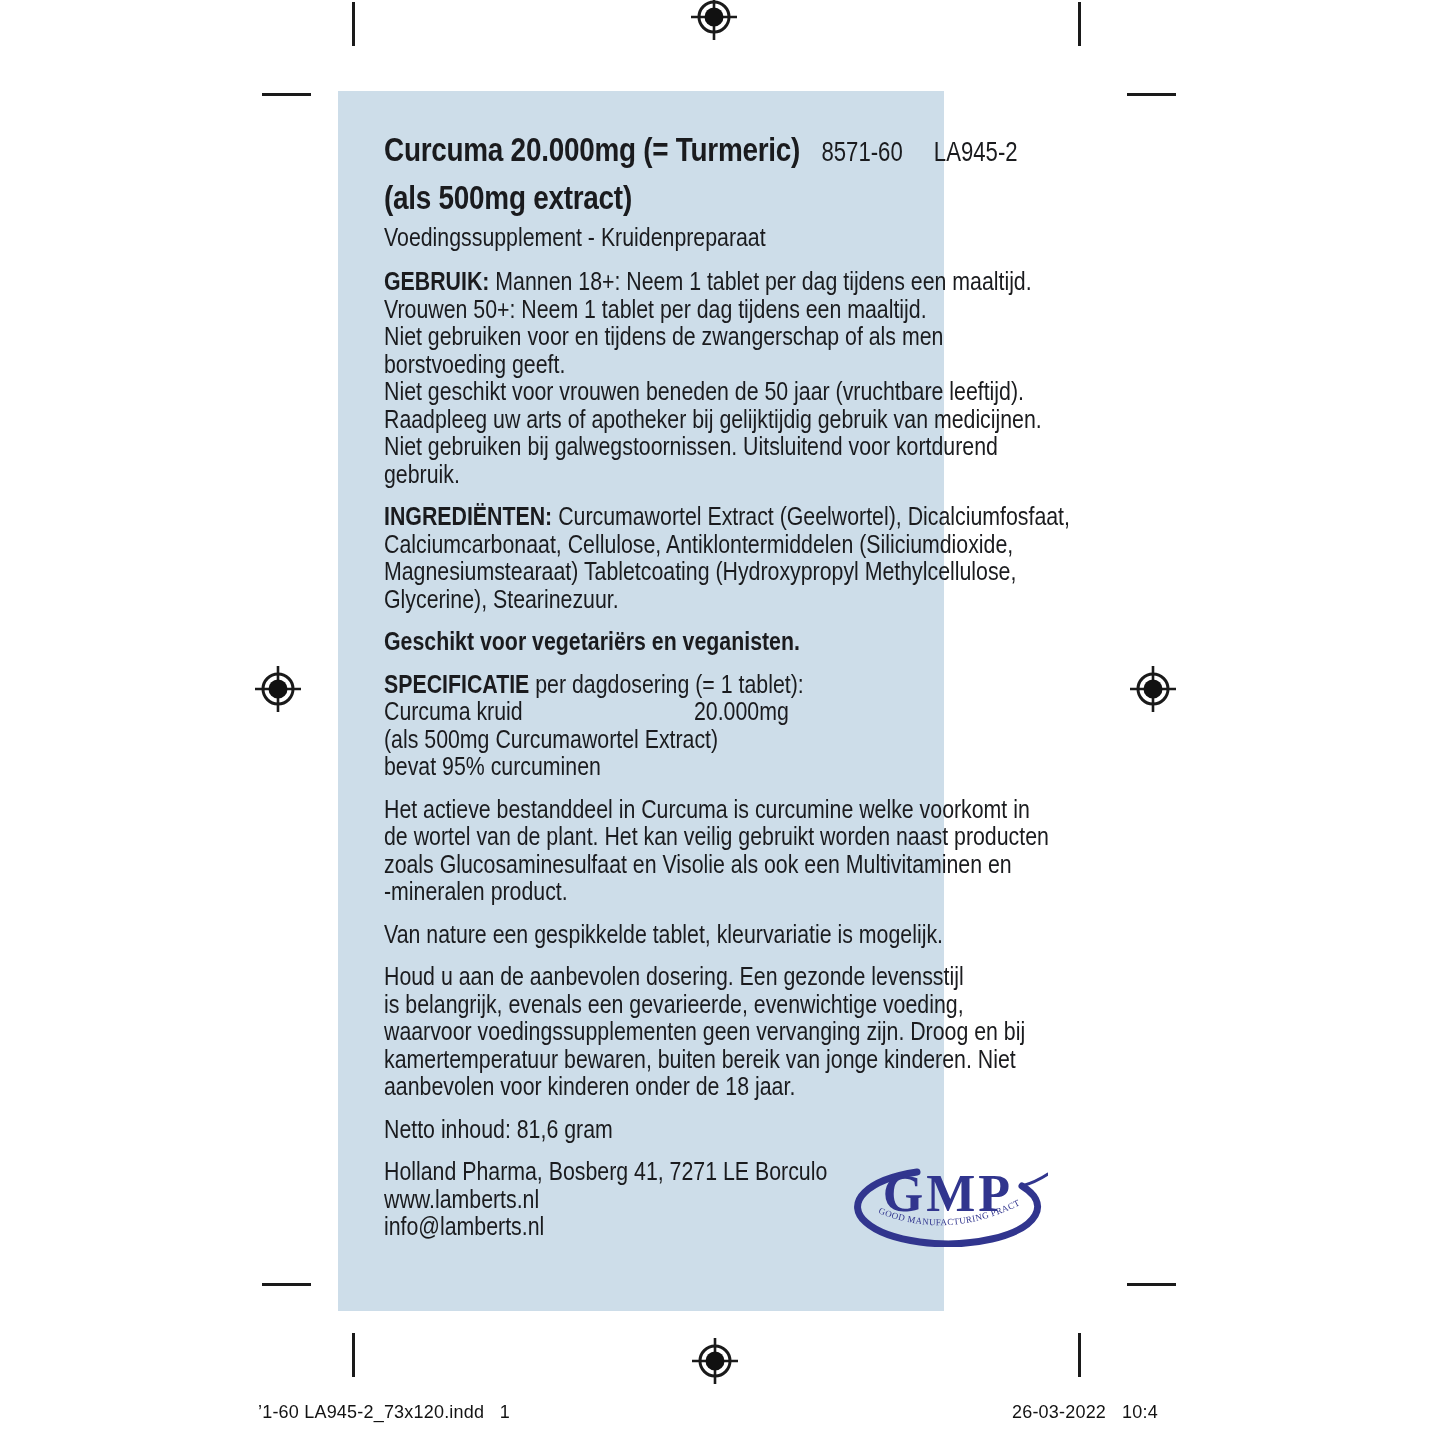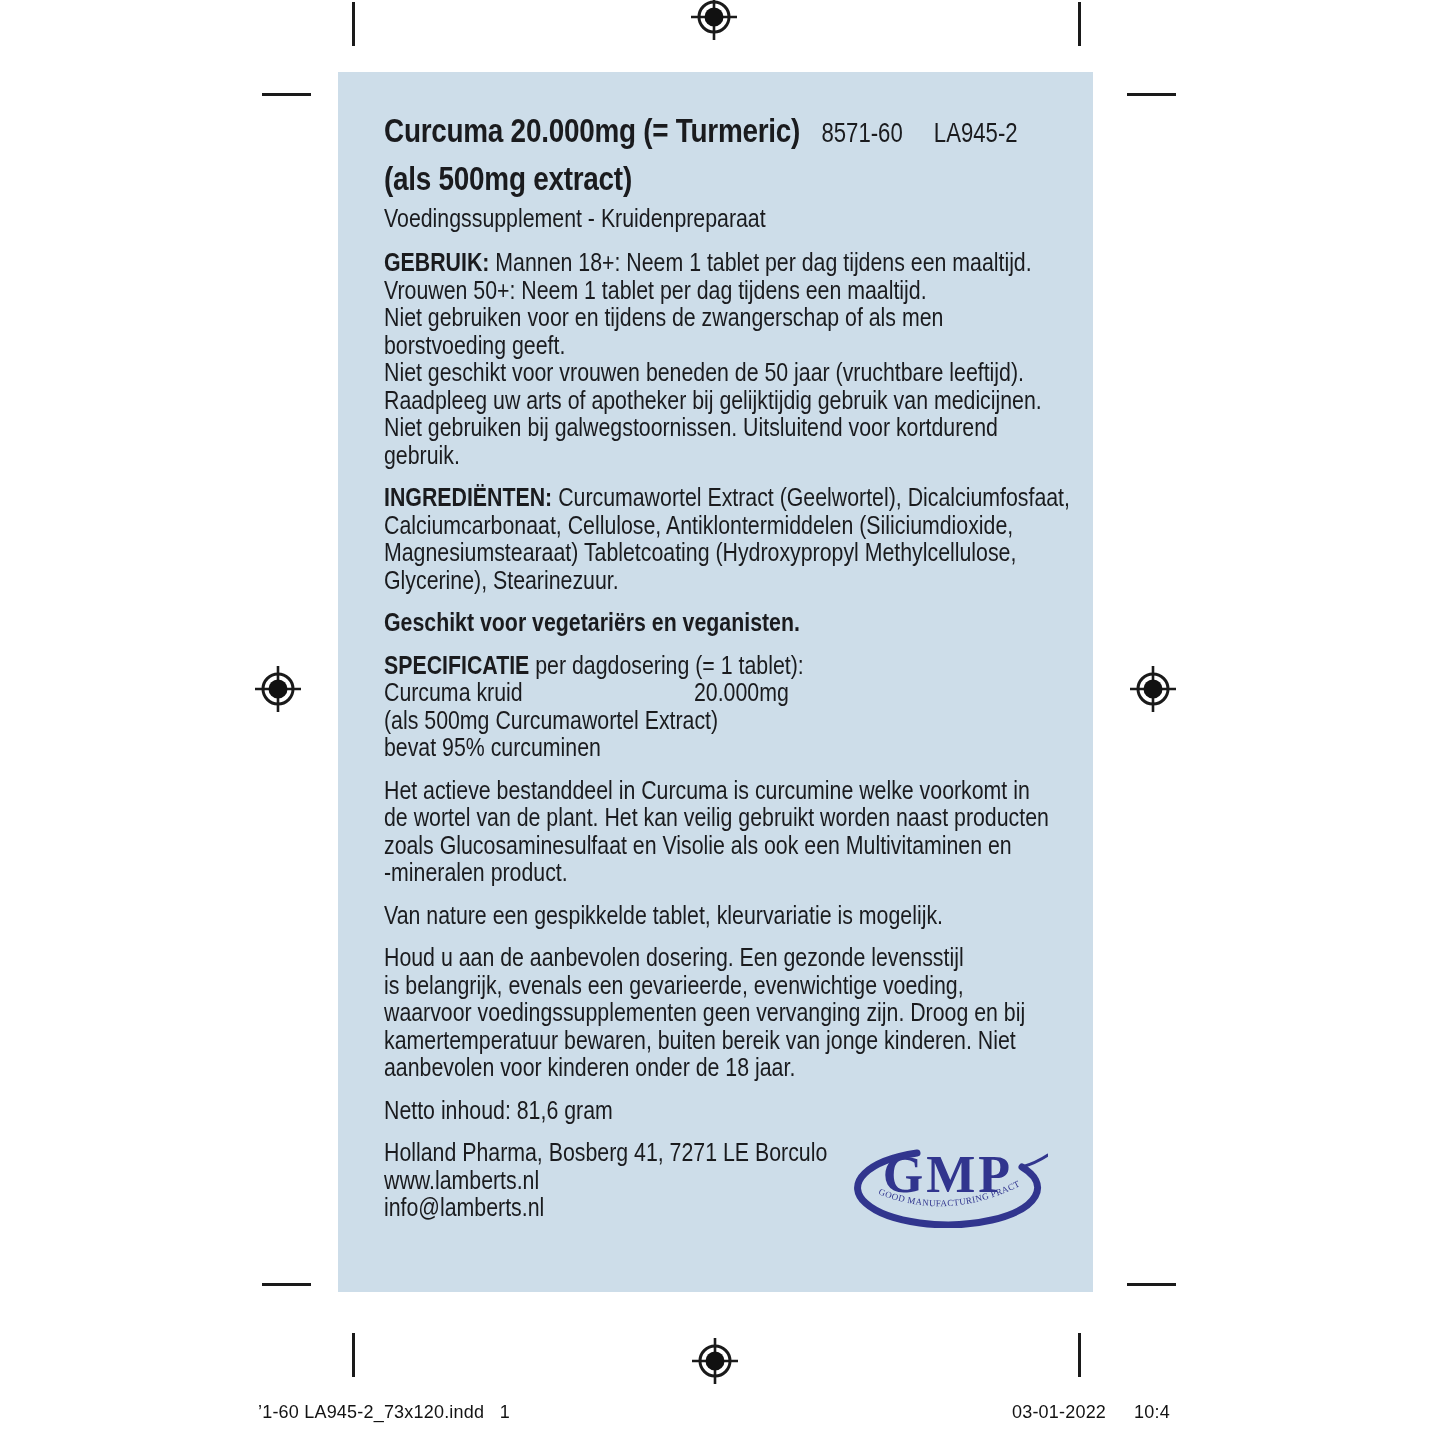--- a/index.html
+++ b/index.html
@@ -4,21 +4,21 @@
 <style>
   html,body { margin:0; padding:0; }
   body {
     width:1440px; height:1440px; position:relative; overflow:hidden;
     background:#ffffff;
     font-family:"Liberation Sans", sans-serif;
   }
 
   
   .panel {
-    position:absolute; left:338px; top:72px; width:755px; height:1220px;
+    position:absolute; left:338px; top:91px; width:606px; height:1220px;
     background:#cddde9;
   }
   .condensed {
     position:absolute; left:46px; top:34px; width:866px;
     transform:scaleX(0.82); transform-origin:0 0;
     color:#1a1b1e;
   }
   .title-row { display:flex; align-items:baseline; }
   .title-line {
     font-size:34px; font-weight:700; line-height:48px; letter-spacing:-0.3px;
@@ -50,21 +50,21 @@
   .crop-h { width:49px; height:3px;  }
   .target { position:absolute; width:48px; height:48px; }
 
   
   .footer-left, .footer-right {
     position:absolute; top:1402px; font-size:18px; color:#131313;
     white-space:pre; letter-spacing:0.2px;
   }
   .footer-left  { left:258px; }
   .footer-right { left:1012px; }
-  .footer-time  { display:inline-block; margin-left:28px; }
+  .footer-time  { display:inline-block; margin-left:16px; }
 </style>
 </head>
 <body>
 
 <div class="crop crop-v" style="left:352px; top:2px;"></div>
 <div class="crop crop-h" style="left:262px; top:93px;"></div>
 <div class="crop crop-v" style="left:1078px; top:2px;"></div>
 <div class="crop crop-h" style="left:1127px; top:93px;"></div>
 <div class="crop crop-h" style="left:262px; top:1283px;"></div>
 <div class="crop crop-v" style="left:352px; top:1333px;"></div>
@@ -158,13 +158,13 @@
       <path id="gmp-subtext-arc" d="M 26 50 Q 96 78 168 42" fill="none"></path>
     </defs>
     <path d="M 65 9 A 90 37 0 1 0 170 23" fill="none" stroke="#31358e" stroke-width="7" stroke-linecap="round"></path>
     <path d="M 170 23 Q 184 19 196 11" fill="none" stroke="#31358e" stroke-width="3" stroke-linecap="round"></path>
     <text x="96" y="48" text-anchor="middle" font-family="Liberation Serif, serif" font-weight="bold" font-size="52" letter-spacing="3" fill="#31358e">GMP</text>
     <text font-family="Liberation Serif, serif" font-size="9" letter-spacing="0.4" fill="#31358e"><textPath href="#gmp-subtext-arc">GOOD MANUFACTURING PRACTICE</textPath></text>
   </svg>
 </div>
 
 <div class="footer-left">’1-60 LA945-2_73x120.indd   1</div>
-<div class="footer-right"><span>03-01-2022</span><span class="footer-time">10:4</span></div>
+<div class="footer-right"><span>26-03-2022</span><span class="footer-time">10:4</span></div>
 
 </body></html>

